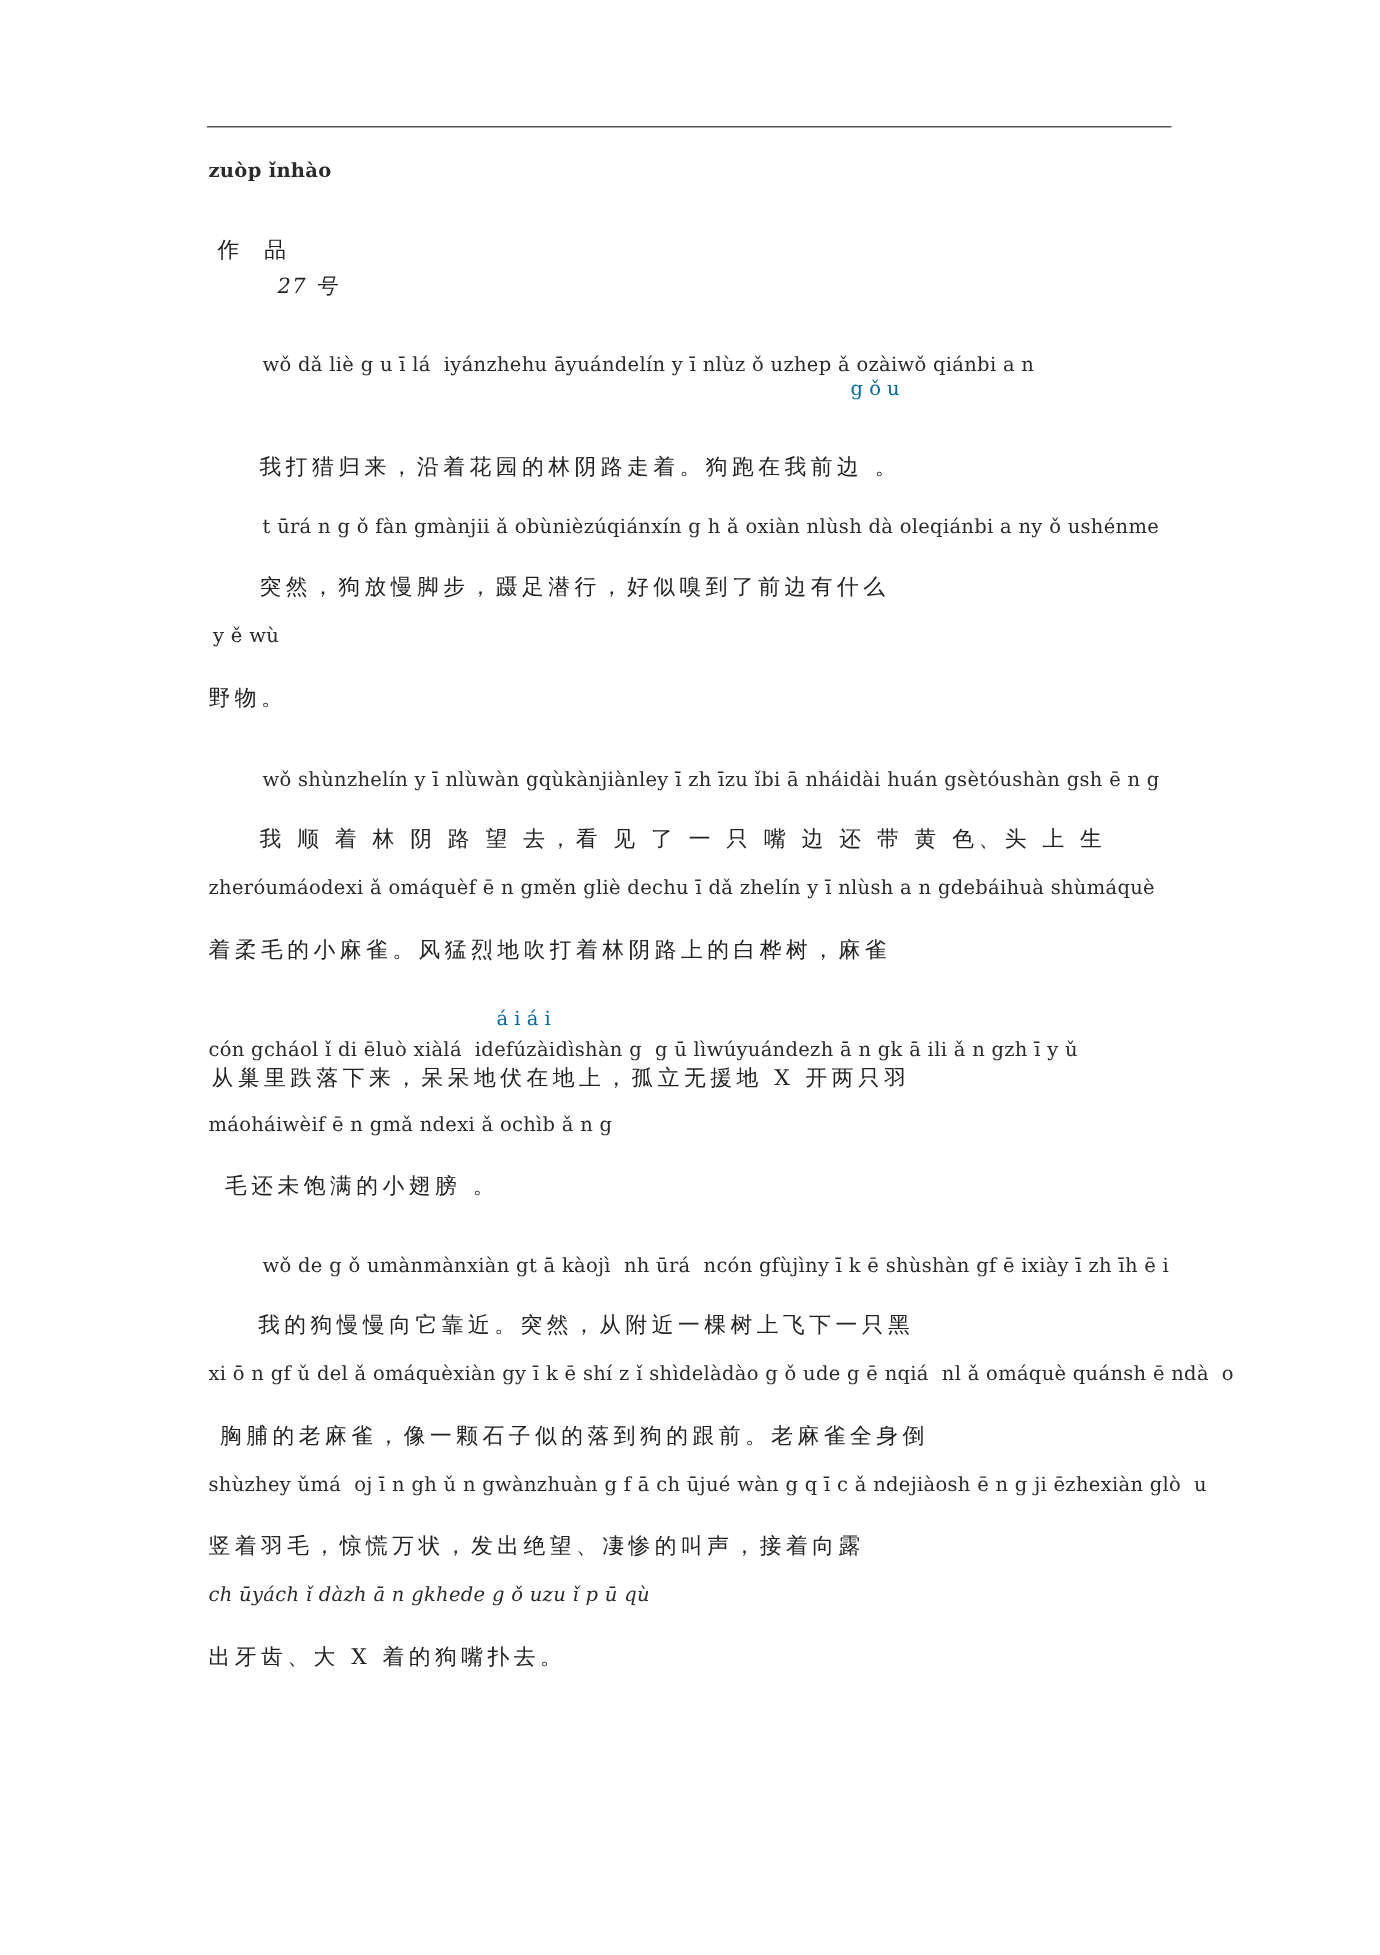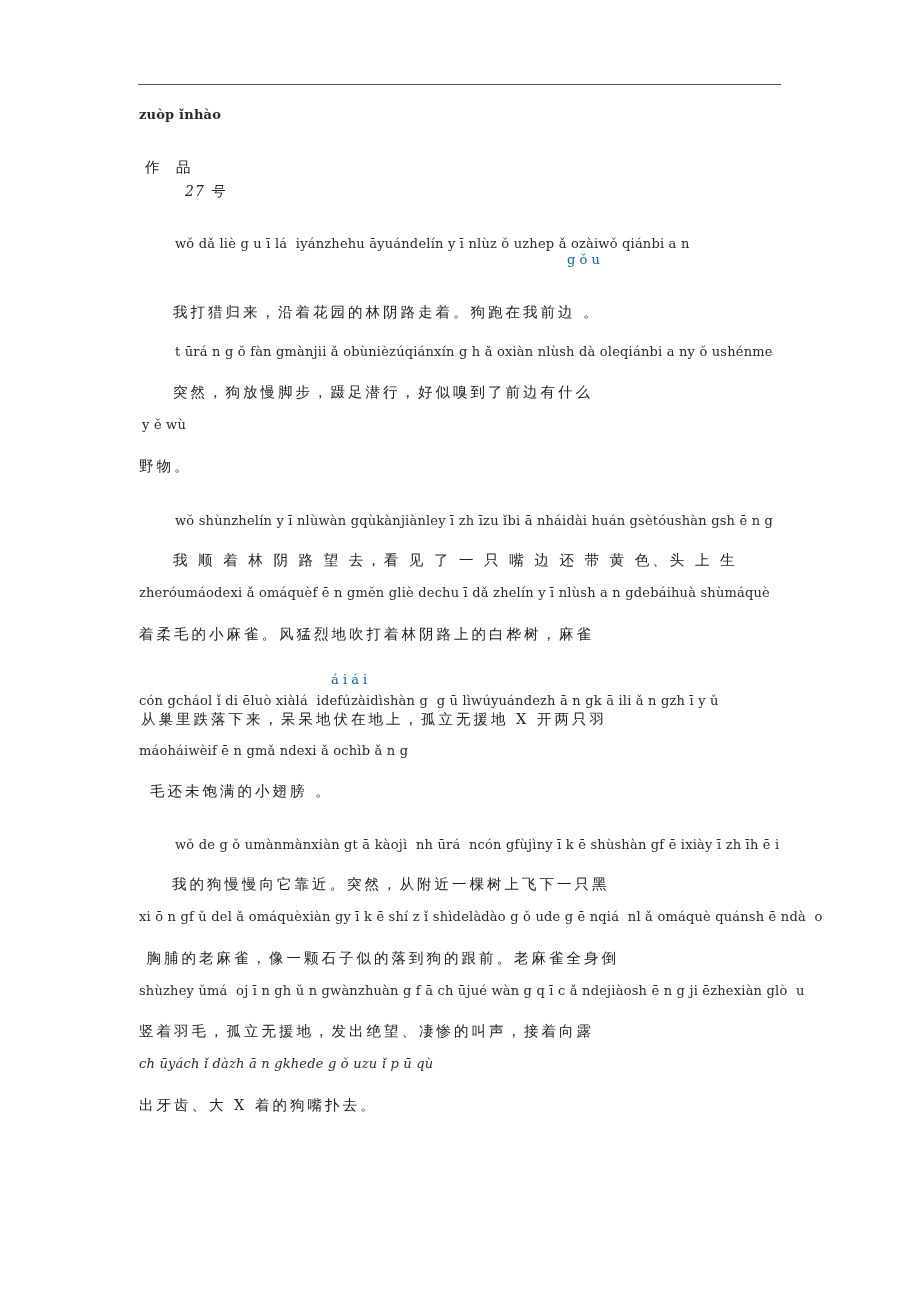--- a/index.html
+++ b/index.html
@@ -51,16 +51,16 @@
 <div class="line py" style="left:139px; top:744px;">máoháiwèif ē n gmǎ ndexi ǎ ochìb ǎ n g</div>
 <div class="line zh" style="left:150px; top:784px;">毛还未饱满的小翅膀 。</div>
 
 <div class="line py" style="left:175px; top:838px;">wǒ de g ǒ umànmànxiàn gt ā kàojì  nh ūrá  ncón gfùjìny ī k ē shùshàn gf ē ixiày ī zh īh ē i</div>
 <div class="line zh" style="left:172px; top:877px;">我的狗慢慢向它靠近。突然，从附近一棵树上飞下一只黑</div>
 
 <div class="line py" style="left:139px; top:910px;">xi ō n gf ǔ del ǎ omáquèxiàn gy ī k ē shí z ǐ shìdelàdào g ǒ ude g ē nqiá  nl ǎ omáquè quánsh ē ndà  o</div>
 <div class="line zh" style="left:139px; top:951px;"> 胸脯的老麻雀，像一颗石子似的落到狗的跟前。老麻雀全身倒</div>
 
 <div class="line py" style="left:139px; top:984px;">shùzhey ǔmá  oj ī n gh ǔ n gwànzhuàn g f ā ch ūjué wàn g q ī c ǎ ndejiàosh ē n g ji ēzhexiàn glò  u</div>
-<div class="line zh" style="left:139px; top:1024px;">竖着羽毛，孤立无援地，发出绝望、凄惨的叫声，接着向露</div>
+<div class="line zh" style="left:139px; top:1024px;">竖着羽毛，惊慌万状，发出绝望、凄惨的叫声，接着向露</div>
 
 <div class="line py" style="left:139px; top:1057px;font-style:italic;">ch ūyách ǐ dàzh ā n gkhede g ǒ uzu ǐ p ū qù</div>
 <div class="line zh" style="left:139px; top:1098px;">出牙齿、大 X 着的狗嘴扑去。</div>
 
 </body></html>

